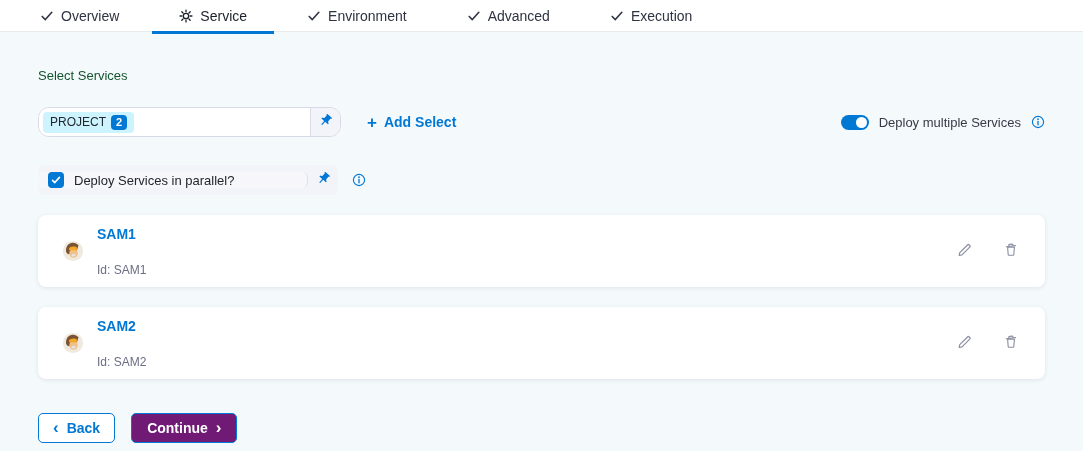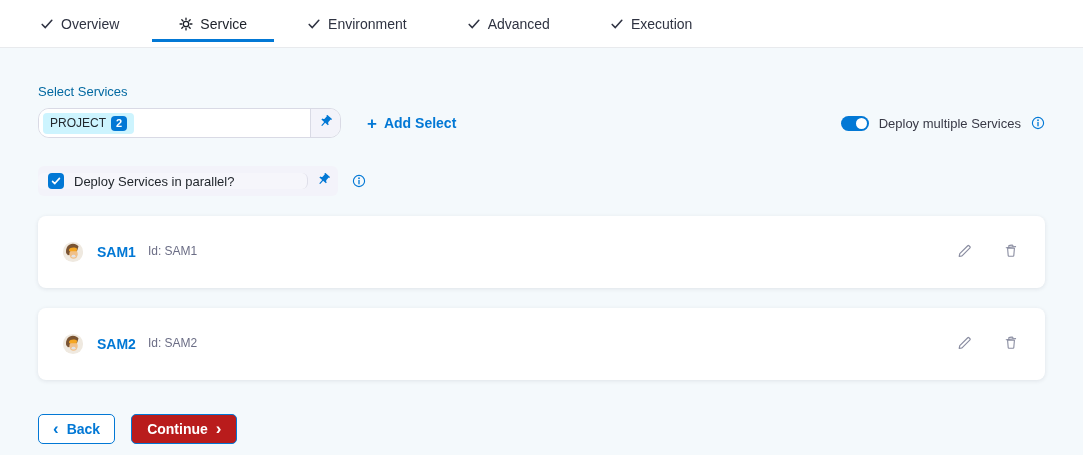--- a/index.html
+++ b/index.html
@@ -1,32 +1,32 @@
 <!DOCTYPE html>
 <html><head>
 <meta charset="utf-8">
 <style>
   * { margin:0; padding:0; box-sizing:border-box; }
   html,body { width:1083px; height:455px; overflow:hidden; background:#fff;
     font-family:"Liberation Sans","DejaVu Sans",sans-serif; }
 
   
-  .tabbar { height:48px; background:#ffffff; border-bottom:1px solid #e8eaed;
+  .tabbar { height:32px; background:#ffffff; border-bottom:1px solid #e8eaed;
     display:flex; align-items:center; padding-left:40px; gap:60px; }
   .tab { position:relative; display:flex; align-items:center; gap:7px; height:36px;
     font-size:14px; color:#2f3342; cursor:pointer; white-space:nowrap; }
   .tab.active { font-weight:400; color:#1c2029; }
   .tab.active::after { content:""; position:absolute; left:-27px; right:-27px;
     bottom:0; height:3px; background:#0278d5; }
   .tab svg { display:block; }
 
   
   .content { height:419px; background:#f4f9fc; padding:36px 38px 0 38px; }
 
-  .field-label { font-size:13px; color:#0369a1; font-weight:500; margin-bottom:9px; }
+  .field-label { font-size:13px; color:#14532d; font-weight:500; margin-bottom:24px; }
 
   .row-select { display:flex; align-items:center; }
   .input-group { display:flex; align-items:stretch; width:303px; height:30px;
     background:#ffffff; border:1px solid #d9dae5; border-radius:11px; overflow:hidden; }
   .chip-area { flex:1; display:flex; align-items:center; padding:0 4px; background:#fff; }
   .chip { display:flex; align-items:center; gap:5px; background:#cdf4fe;
     border-radius:4px; padding:3px 7px; font-size:12px; color:#22272d; }
   .chip-count { background:#0278d5; color:#fff; font-size:11px; font-weight:700;
     border-radius:4px; padding:1px 5px; line-height:13px; }
   .pin-suffix { width:30px; background:#f3f3fa; border-left:1px solid #d9dae5;
@@ -57,35 +57,35 @@
     display:flex; align-items:center; justify-content:center; flex:none; }
   .checkbox-text { font-size:13px; color:#22272d; }
   .row-parallel .info-btn { margin-left:14px; }
 
   
   .cards { margin-top:20px; display:flex; flex-direction:column; gap:20px; }
   .card { height:72px; background:#ffffff; border-radius:8px;
     box-shadow:0 1px 4px rgba(40,41,61,.10); display:flex; align-items:center;
     padding:0 24px; }
   .avatar { width:22px; height:22px; flex:none; margin-right:13px; }
-  .card-text { display:flex; flex-direction:row; gap:12px; }
+  .card-text { display:flex; flex-direction:column; gap:21px; }
   .card-name { font-size:14px; font-weight:700; color:#0278d5; cursor:pointer; }
   .card-id { font-size:12px; color:#6b6d85;text-align:right; }
   .icon-btn { background:none; border:none; padding:2px; cursor:pointer;
     display:flex; align-items:center; }
   .icon-btn + .icon-btn { margin-left:26px; }
 
   
   .footer { margin-top:34px; display:flex; align-items:center; gap:16px; }
   .btn { height:30px; display:inline-flex; align-items:center; gap:8px;
     border-radius:5px; font-size:14px; font-weight:700; cursor:pointer;
     font-family:inherit; }
   .btn-back { background:#ffffff; border:1.5px solid #0278d5; color:#0278d5;
     padding:0 14px; }
-  .btn-continue { background:#b91c1c; border:1.5px solid #0278d5; color:#ffffff;
+  .btn-continue { background:#701a75; border:1.5px solid #0278d5; color:#ffffff;
     padding:10px 15px; }
   .chevron { font-size:17px; font-weight:700; line-height:1; position:relative; top:-1px; }
 </style>
 </head>
 <body>
 
 <div class="tabbar">
   <div class="tab">
     <span>
         <svg width="14" height="14" viewBox="0 0 16 16">

